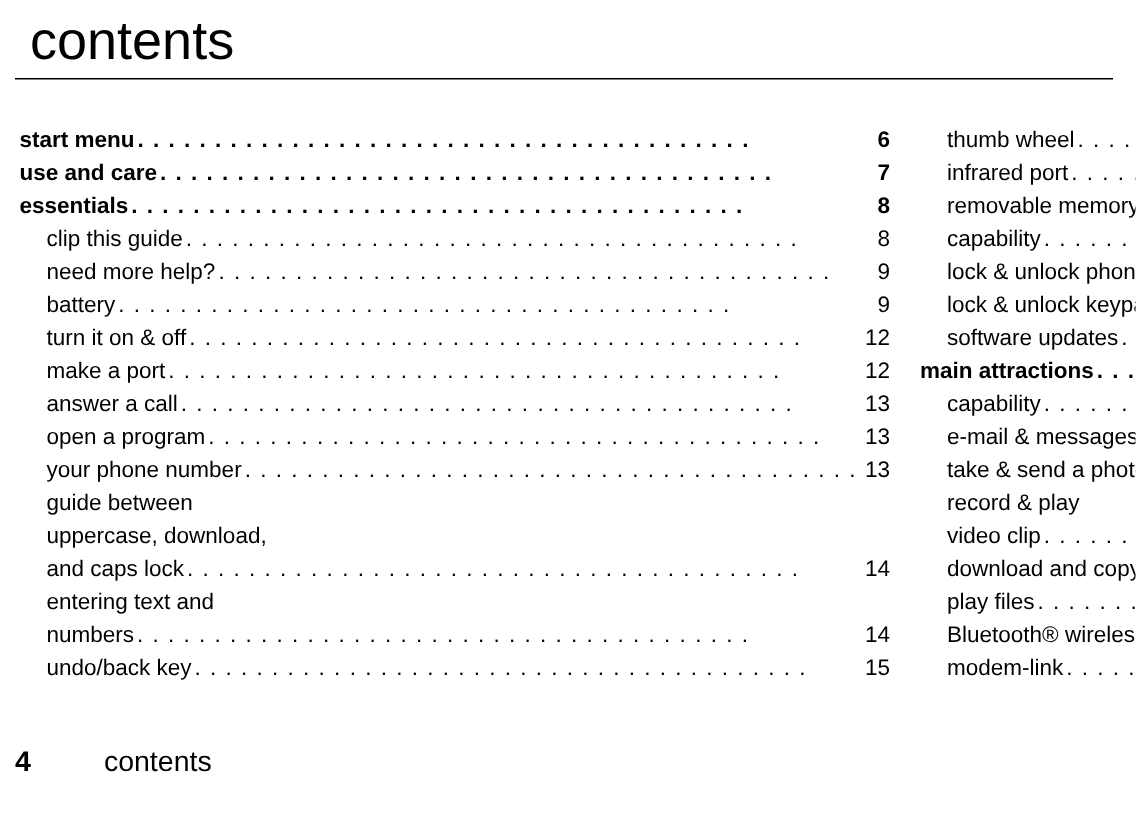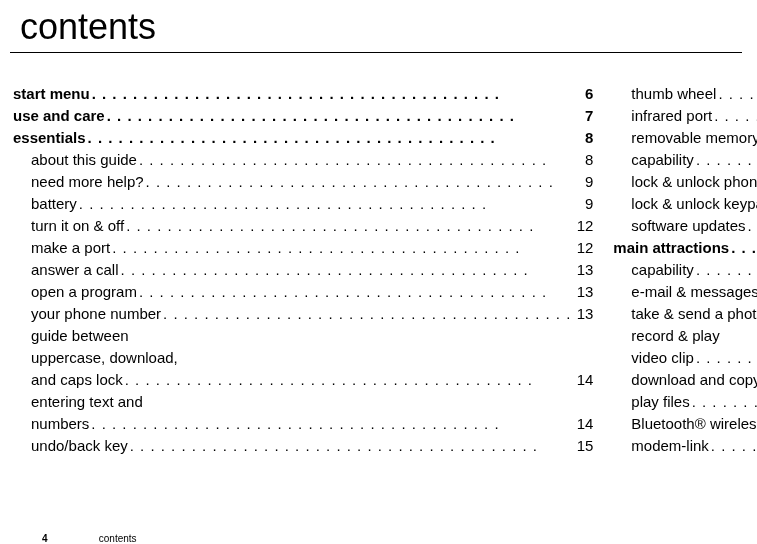--- a/index.html
+++ b/index.html
@@ -52,24 +52,23 @@
     display: block;
     white-space: nowrap;
   }
   .pg { flex: 0 0 auto; text-align: right; min-width: 20px; }
   .wrap-line {
     padding-left: 18px;
     white-space: nowrap;
   }
   .footer {
     position: absolute;
-    bottom: 0;
+    bottom: 24px;
     left: 10px;
-    font-size: 10px;
-    margin-left: 32px;
+    font-size: 19px;
   }
   .footer .fnum { font-weight: bold; display:inline-block; width:54px; }
   .footer .flabel { }
 </style>
 </head>
 <body>
 
 <div class="page-title">contents</div>
 
 <div class="columns">
@@ -83,21 +82,21 @@
         <span class="label">use and care</span>
         <span class="dots"></span>
         <span class="pg">7</span>
       </div>
       <div class="toc-line bold">
         <span class="label">essentials</span>
         <span class="dots"></span>
         <span class="pg">8</span>
       </div>
       <div class="toc-line indent">
-        <span class="label">about this guide</span>
+        <span class="label">clip this guide</span>
         <span class="dots"></span>
         <span class="pg">8</span>
       </div>
       <div class="toc-line indent">
         <span class="label">need more help?</span>
         <span class="dots"></span>
         <span class="pg">9</span>
       </div>
       <div class="toc-line indent">
         <span class="label">battery</span>

